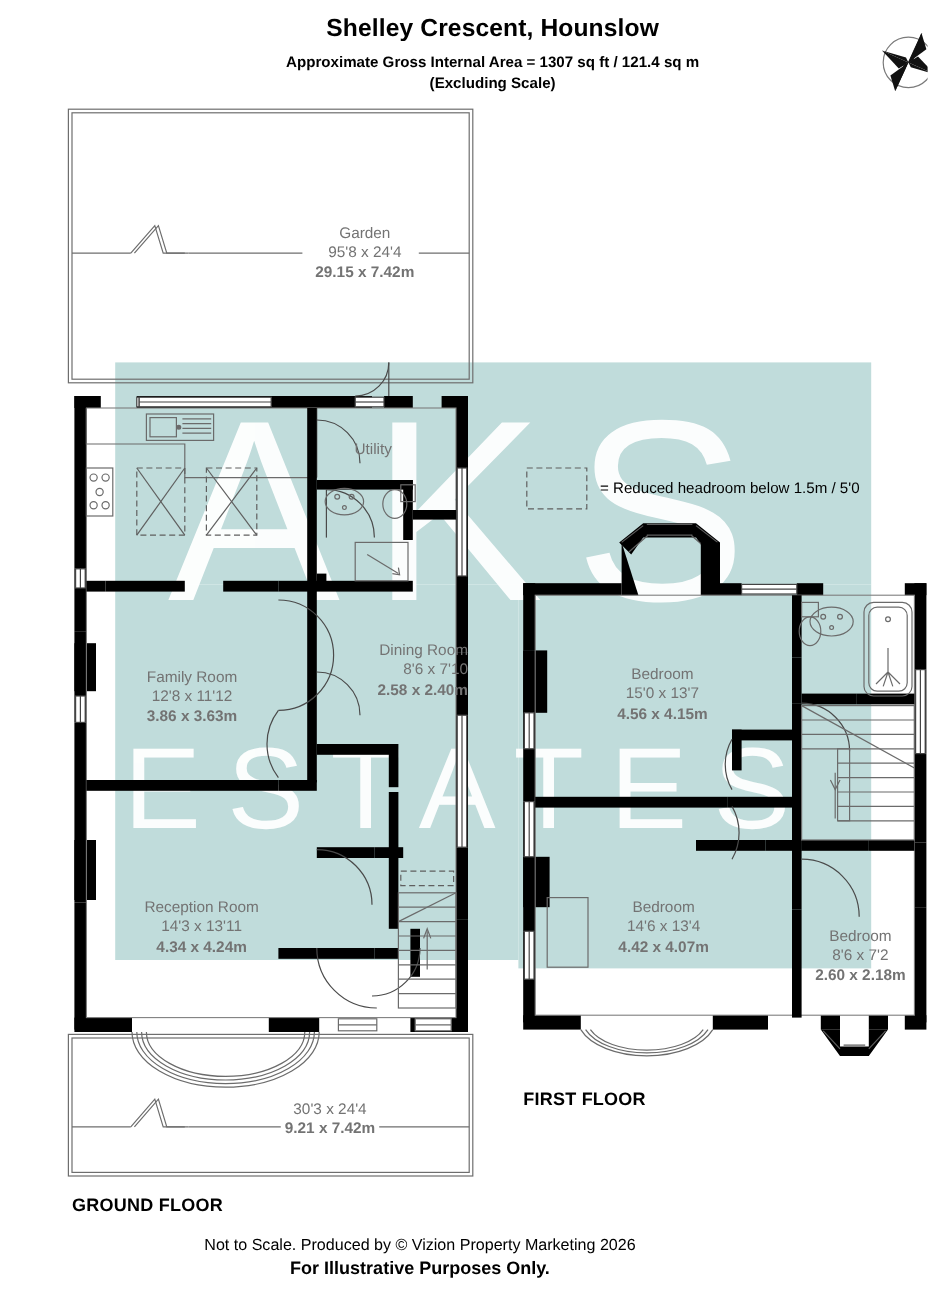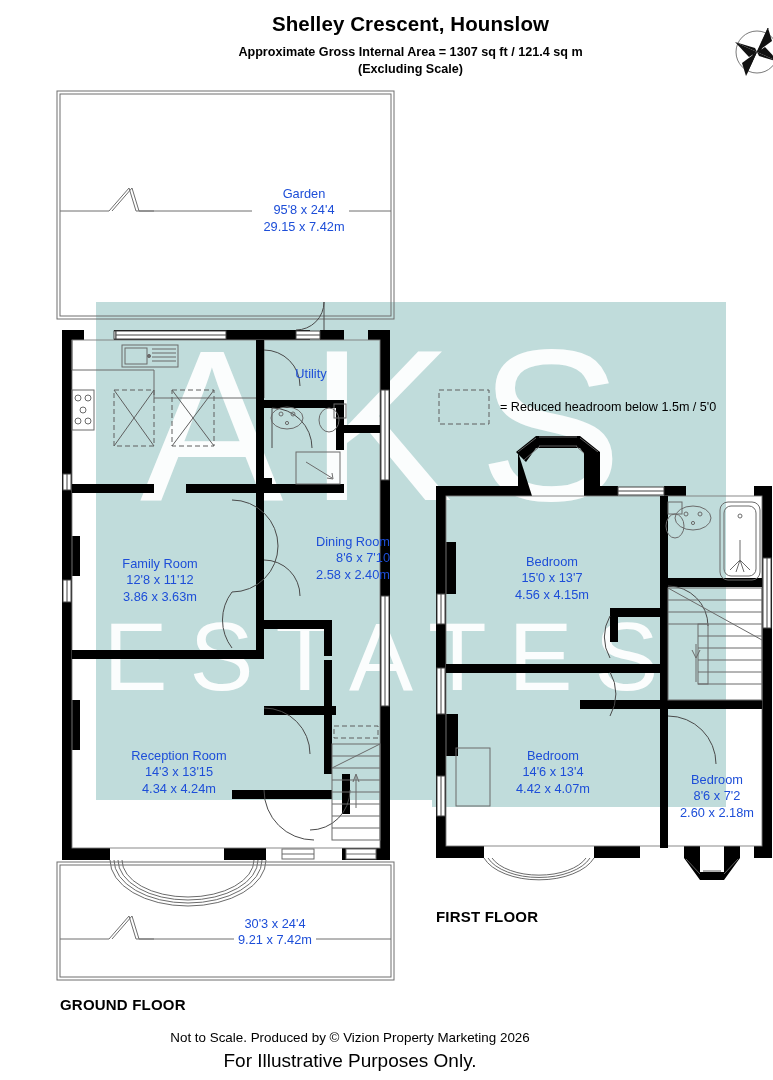--- a/index.html
+++ b/index.html
@@ -34,37 +34,37 @@
     font-size: 15px; font-style: italic; font-weight: bold;
     font-family: "Liberation Serif", serif;
   }
 
   
   .plansvg { position: absolute; left: 0; top: 0; width: 773px; height: 1080px; }
 
   
   .lbl {
     position: absolute; text-align: center; line-height: 1.27;
-    font-size: 12.8px; color: #1d4ed8; white-space: nowrap;
+    font-size: 12.8px; color: #737373; white-space: nowrap;
   }
   .lbl .nm { display: block; }
   .lbl .d1 { display: block; }
-  .lbl .d2 { display: block; }
+  .lbl .d2 { display: block; font-weight: bold; }
 
   .floor-name {
     position: absolute; font-size: 15px; font-weight: bold; letter-spacing: 0.2px;
   }
   .legend-txt {
     position: absolute; font-size: 12.6px; white-space: nowrap;
   }
 
   
   .ftr { position: absolute; left: 0; width: 652px; text-align: center; }
   .ftr-l1 { font-size: 13.4px; line-height: 1.45; }
-  .ftr-l2 { font-size: 19px; font-weight: normal; line-height: 1.45; }
+  .ftr-l2 { font-size: 15px; font-weight: bold; line-height: 1.45; }
 </style>
 </head>
 <body>
 
 <div id="plan-root">
 
   <div class="hdr">
     <div class="hdr-title">Shelley Crescent, Hounslow</div>
     <div class="hdr-sub">
       <div>Approximate Gross Internal Area = 1307 sq ft / 121.4 sq m</div>
@@ -490,23 +490,23 @@
     <span class="d1">12'8 x 11'12</span>
     <span class="d2">3.86 x 3.63m</span>
   </div>
 
   <div class="lbl" style="left:222px; top:534px; width:144px;text-align:right;">
     <span class="nm">Dining Room</span>
     <span class="d1">8'6 x 7'10</span>
     <span class="d2">2.58 x 2.40m</span>
   </div>
 
-  <div class="lbl" style="left:71px; top:748px; width:168px;">
+  <div class="lbl" style="left:60px; top:748px; width:168px;">
     <span class="nm">Reception Room</span>
-    <span class="d1">14'3 x 13'15</span>
+    <span class="d1">14'3 x 13'11</span>
     <span class="d2">4.34 x 4.24m</span>
   </div>
 
   <div class="lbl" style="left:184px; top:916px; width:134px;">
     <span class="d1">30'3 x 24'4</span>
     <span class="d2">9.21 x 7.42m</span>
   </div>
 
   <div class="lbl" style="left:456px; top:554px; width:144px;">
     <span class="nm">Bedroom</span>

